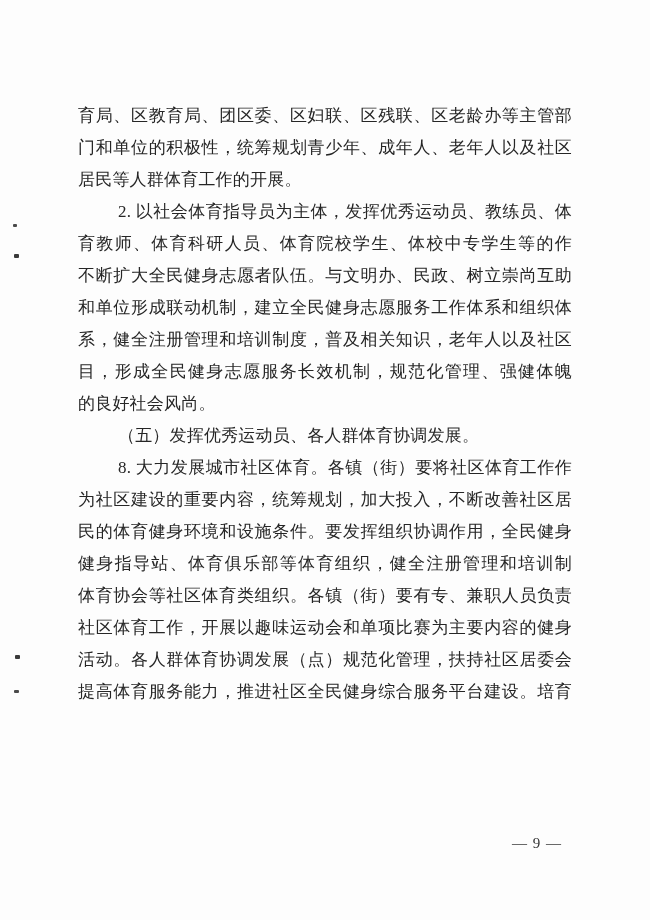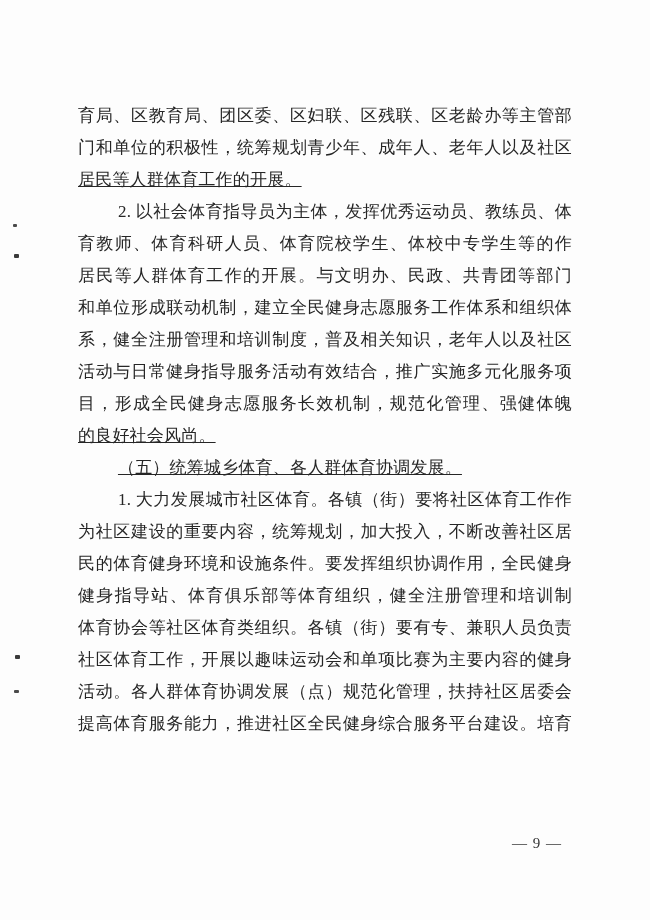--- a/index.html
+++ b/index.html
@@ -34,21 +34,20 @@
     overflow: hidden;
     text-align: justify;
     text-align-last: justify;
     text-justify: inter-character;
     white-space: normal;
     letter-spacing: 0.2px;
   }
   .line.end {
     text-align: right;
     text-align-last: left;
-    text-decoration: underline;
   }
   .line.indent {
     text-indent: 2.35em;
   }
   .page-number {
     position: absolute;
     left: 499px;
     top: 832px;
     width: 76px;
     height: 22px;
@@ -77,28 +76,27 @@
   <span class="speck s2"></span>
   <span class="speck s3"></span>
   <span class="speck s4"></span>
 
   <div class="text-block">
     <div class="line">育局、区教育局、团区委、区妇联、区残联、区老龄办等主管部</div>
     <div class="line">门和单位的积极性，统筹规划青少年、成年人、老年人以及社区</div>
     <div class="line end">居民等人群体育工作的开展。</div>
     <div class="line indent">2. 以社会体育指导员为主体，发挥优秀运动员、教练员、体</div>
     <div class="line">育教师、体育科研人员、体育院校学生、体校中专学生等的作用，</div>
-    <div class="line">居民等人群体育工作的开展。与文明办、民政、共青团等部门</div>
+    <div class="line">不断扩大全民健身志愿者队伍。与文明办、民政、树立崇尚互助</div>
     <div class="line">和单位形成联动机制，建立全民健身志愿服务工作体系和组织体</div>
     <div class="line">系，健全注册管理和培训制度，普及相关知识，老年人以及社区</div>
-    <div class="line">活动与日常健身指导服务活动有效结合，推广实施多元化服务项</div>
     <div class="line">目，形成全民健身志愿服务长效机制，规范化管理、强健体魄</div>
     <div class="line end">的良好社会风尚。</div>
-    <div class="line indent end">（五）统筹城乡体育、各人群体育协调发展。</div>
-    <div class="line indent">1. 大力发展城市社区体育。各镇（街）要将社区体育工作作</div>
+    <div class="line indent end">（五）发挥优秀运动员、各人群体育协调发展。</div>
+    <div class="line indent">8. 大力发展城市社区体育。各镇（街）要将社区体育工作作</div>
     <div class="line">为社区建设的重要内容，统筹规划，加大投入，不断改善社区居</div>
     <div class="line">民的体育健身环境和设施条件。要发挥组织协调作用，全民健身日</div>
     <div class="line">健身指导站、体育俱乐部等体育组织，健全注册管理和培训制度、</div>
     <div class="line">体育协会等社区体育类组织。各镇（街）要有专、兼职人员负责</div>
     <div class="line">社区体育工作，开展以趣味运动会和单项比赛为主要内容的健身</div>
     <div class="line">活动。各人群体育协调发展（点）规范化管理，扶持社区居委会</div>
     <div class="line">提高体育服务能力，推进社区全民健身综合服务平台建设。培育</div>
   </div>
 
   <div class="page-number">— 9 —</div>

